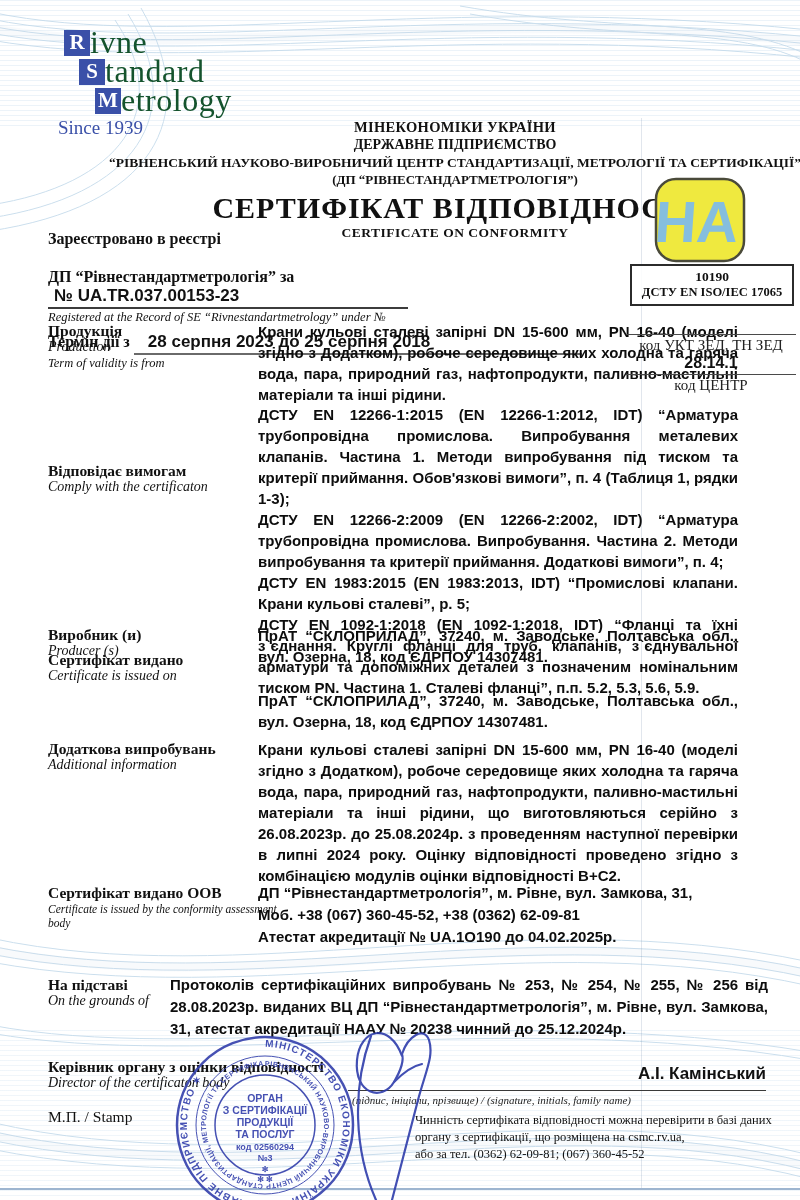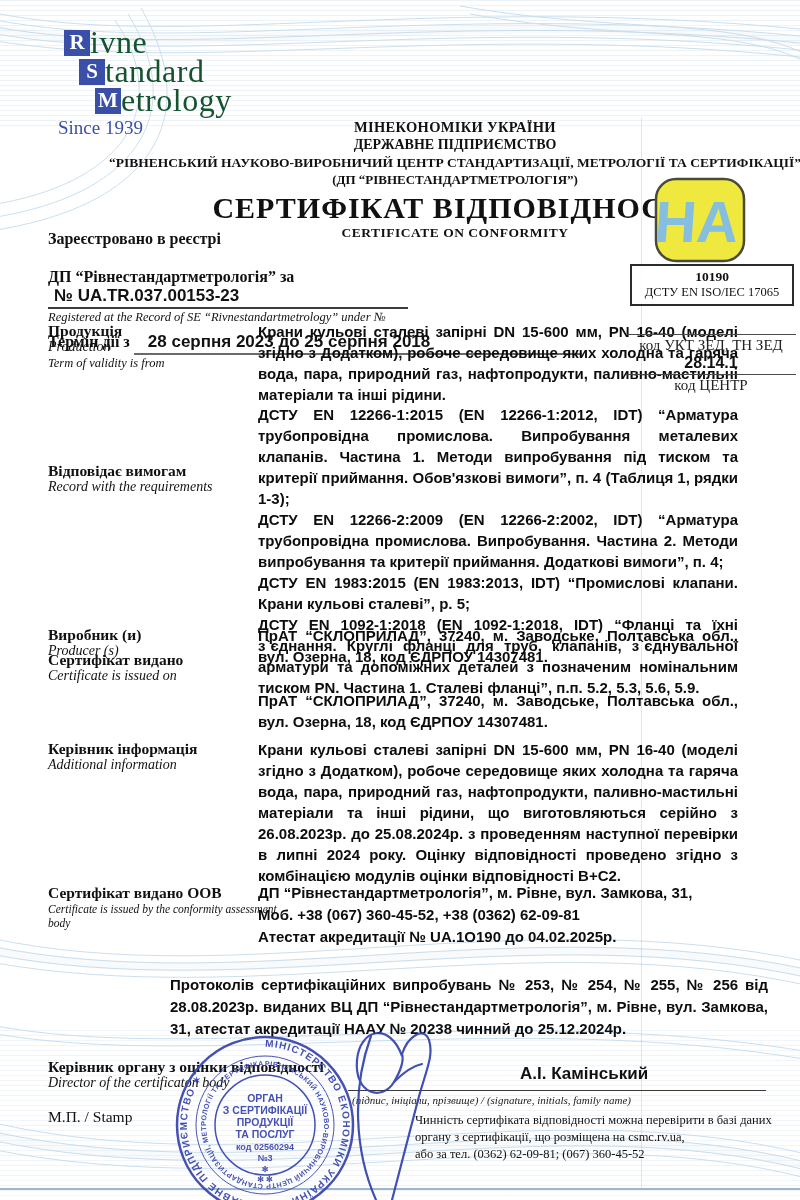--- a/index.html
+++ b/index.html
@@ -22,42 +22,42 @@
   .hdr-l1{font-weight:bold;font-size:14.5px;letter-spacing:.3px;}
   .hdr-l2{font-weight:bold;font-size:14px;margin-top:1px;}
   .hdr-l3{font-weight:bold;font-size:13.5px;margin-top:2px;}
   .hdr-l4{font-weight:bold;font-size:13px;margin-top:1px;}
   .hdr-title{font-weight:bold;font-size:30px;letter-spacing:1px;margin-top:3px;}
   .hdr-sub{font-weight:bold;font-size:13.5px;letter-spacing:.5px;}
   
   .accred-box{left:630px;top:264px;width:160px;border:2px solid #2b2b2b;text-align:center;
               padding:3px 0 4px 0;background:rgba(255,255,255,.85);z-index:2;}
   .accred-num{font-weight:bold;font-size:13.5px;}
-  .accred-std{font-weight:normal;font-size:12.5px;}
+  .accred-std{font-weight:bold;font-size:12.5px;}
   
   .reg{left:48px;top:230px;width:600px;z-index:2;}
   .reg-b{font-weight:bold;font-size:16px;}
   .reg-num{font-family:"Liberation Sans",sans-serif;font-weight:bold;font-size:17px;
            border-bottom:2px solid #3c3c3c;display:inline-block;min-width:350px;padding:0 4px 1px 6px;}
   .reg-en{font-style:italic;font-size:12.5px;margin-top:1px;}
   .reg-val{font-family:"Liberation Sans",sans-serif;font-weight:bold;font-size:17px;
            border-bottom:2px solid #6a6a6a;display:inline-block;min-width:430px;padding:0 4px 1px 14px;}
   
   .lbl{left:48px;width:205px;z-index:2;}
   .lbl-ua{font-weight:bold;font-size:15.5px;}
   .lbl-en{font-style:italic;font-size:14px;line-height:14px;}
   .content{left:258px;width:480px;font-family:"Liberation Sans",sans-serif;font-weight:bold;
            font-size:15px;line-height:21px;text-align:justify;z-index:2;color:#0d0d0d;}
   .codes{left:626px;top:334px;width:170px;border-top:1.5px solid #4a4a4a;text-align:center;z-index:2;}
   .codes-lbl{font-size:15px;padding-top:2px;color:#222;text-align:center;}
   .codes-val{font-family:"Liberation Sans",sans-serif;font-weight:bold;font-size:16px;
              border-bottom:1.5px solid #4a4a4a;padding-bottom:2px;}
   
   .dir-line{left:348px;top:1090px;width:418px;border-top:1.5px solid #3a3a3a;z-index:2;}
-  .dir-name{left:520px;top:1064px;width:246px;text-align:left;font-family:"Liberation Sans",sans-serif;
+  .dir-name{left:520px;top:1064px;width:246px;text-align:right;font-family:"Liberation Sans",sans-serif;
             font-weight:bold;font-size:17px;z-index:2;}
   .dir-cap{left:352px;top:1094px;font-style:italic;font-size:11px;color:#222;z-index:2;}
   .foot-note{left:415px;top:1112px;width:370px;font-size:12.5px;line-height:17px;z-index:2;}
   .bottom-line{left:0;top:1188px;width:800px;border-top:2px solid #9db5d0;z-index:1;}
   svg.stamp{position:absolute;left:172px;top:1032px;z-index:3;opacity:.92;}
   svg.sig{position:absolute;left:340px;top:1008px;z-index:4;}
 </style>
 </head>
 <body>
 
@@ -150,21 +150,21 @@
   </div>
   <div class="abs content" style="top:321px;">Крани кульові сталеві запірні DN 15-600 мм, PN 16-40 (моделі згідно з Додатком), робоче середовище яких холодна та гаряча вода, пара, природний газ, нафтопродукти, паливно-мастильні матеріали та інші рідини.</div>
   <div class="abs codes">
     <div class="codes-lbl">код УКТ ЗЕД, ТН ЗЕД</div>
     <div class="codes-val">28.14.1</div>
     <div class="codes-lbl">код ЦЕНТР</div>
   </div>
 
   <div class="abs lbl" style="top:462px;">
     <div class="lbl-ua">Відповідає вимогам</div>
-    <div class="lbl-en">Record with the requirements</div>
+    <div class="lbl-en">Comply with the certificaton</div>
   </div>
   <div class="abs content" style="top:404px;">
     <div>ДСТУ EN 12266-1:2015 (EN 12266-1:2012, IDT) “Арматура трубопровідна промислова. Випробування металевих клапанів. Частина 1. Методи випробування під тиском та критерії приймання. Обов'язкові вимоги”, п. 4 (Таблиця 1, рядки 1-3);</div>
     <div>ДСТУ EN 12266-2:2009 (EN 12266-2:2002, IDT) “Арматура трубопровідна промислова. Випробування. Частина 2. Методи випробування та критерії приймання. Додаткові вимоги”, п. 4;</div>
     <div>ДСТУ EN 1983:2015 (EN 1983:2013, IDT) “Промислові клапани. Крани кульові сталеві”, р. 5;</div>
     <div>ДСТУ EN 1092-1:2018 (EN 1092-1:2018, IDT) “Фланці та їхні з`єднання. Круглі фланці для труб, клапанів, з`єднувальної арматури та допоміжних деталей з позначеним номінальним тиском PN. Частина 1. Сталеві фланці”, п.п. 5.2, 5.3, 5.6, 5.9.</div>
   </div>
 
   <div class="abs lbl" style="top:626px;">
     <div class="lbl-ua">Виробник (и)</div>
@@ -172,35 +172,39 @@
   </div>
   <div class="abs content" style="top:625px;">ПрАТ “СКЛОПРИЛАД”, 37240, м. Заводське, Полтавська обл., вул. Озерна, 18,  код ЄДРПОУ 14307481.</div>
 
   <div class="abs lbl" style="top:651px;">
     <div class="lbl-ua">Сертифікат видано</div>
     <div class="lbl-en">Certificate is issued on</div>
   </div>
   <div class="abs content" style="top:690px;">ПрАТ “СКЛОПРИЛАД”, 37240, м. Заводське, Полтавська обл., вул. Озерна, 18,  код ЄДРПОУ 14307481.</div>
 
   <div class="abs lbl" style="top:740px;">
-    <div class="lbl-ua">Керівник інформація</div>
+    <div class="lbl-ua">Додаткова випробувань</div>
     <div class="lbl-en">Additional information</div>
   </div>
   <div class="abs content" style="top:739px;">Крани кульові сталеві запірні DN 15-600 мм, PN 16-40 (моделі згідно з Додатком), робоче середовище яких холодна та гаряча вода, пара, природний газ, нафтопродукти, паливно-мастильні матеріали та інші рідини, що виготовляються серійно з 26.08.2023р. до 25.08.2024р. з проведенням наступної перевірки в липні 2024 року. Оцінку відповідності проведено згідно з комбінацією модулів оцінки відповідності B+C2.</div>
 
   <div class="abs lbl" style="top:884px;width:230px;">
     <div class="lbl-ua">Сертифікат видано ООВ</div>
     <div class="lbl-en" style="font-size:11.5px;">Certificate is issued by the conformity assessment body</div>
   </div>
   <div class="abs content" style="top:882px;width:500px;text-align:left;line-height:22px;">
     <div>ДП “Рівнестандартметрологія”, м. Рівне, вул. Замкова, 31,</div>
     <div>Моб. +38 (067) 360-45-52, +38 (0362) 62-09-81</div>
     <div>Атестат акредитації № UA.1О190 до 04.02.2025р.</div>
   </div>
 
+  <div class="abs lbl" style="top:976px;">
+    <div class="lbl-ua">На підставі</div>
+    <div class="lbl-en">On the grounds of</div>
+  </div>
   <div class="abs content" style="left:170px;top:974px;width:598px;line-height:22px;">Протоколів сертифікаційних випробувань № 253, № 254, № 255, № 256 від 28.08.2023р. виданих ВЦ ДП “Рівнестандартметрологія”, м. Рівне, вул. Замкова, 31, атестат акредитації НААУ  № 20238 чинний до 25.12.2024р.</div>
 
   <div class="abs" style="left:48px;top:1058px;width:310px;z-index:2;">
     <div class="lbl-ua">Керівник органу з оцінки відповідності</div>
     <div class="lbl-en">Director of the certificaton body</div>
   </div>
   <div class="abs dir-line"></div>
   <div class="abs dir-name">А.І. Камінський</div>
   <div class="abs dir-cap">(підпис, ініціали, прізвище) / (signature, initials, family name)</div>
   <div class="abs" style="left:48px;top:1108px;font-size:15.5px;z-index:2;text-align:right;">М.П. / Stamp</div>

